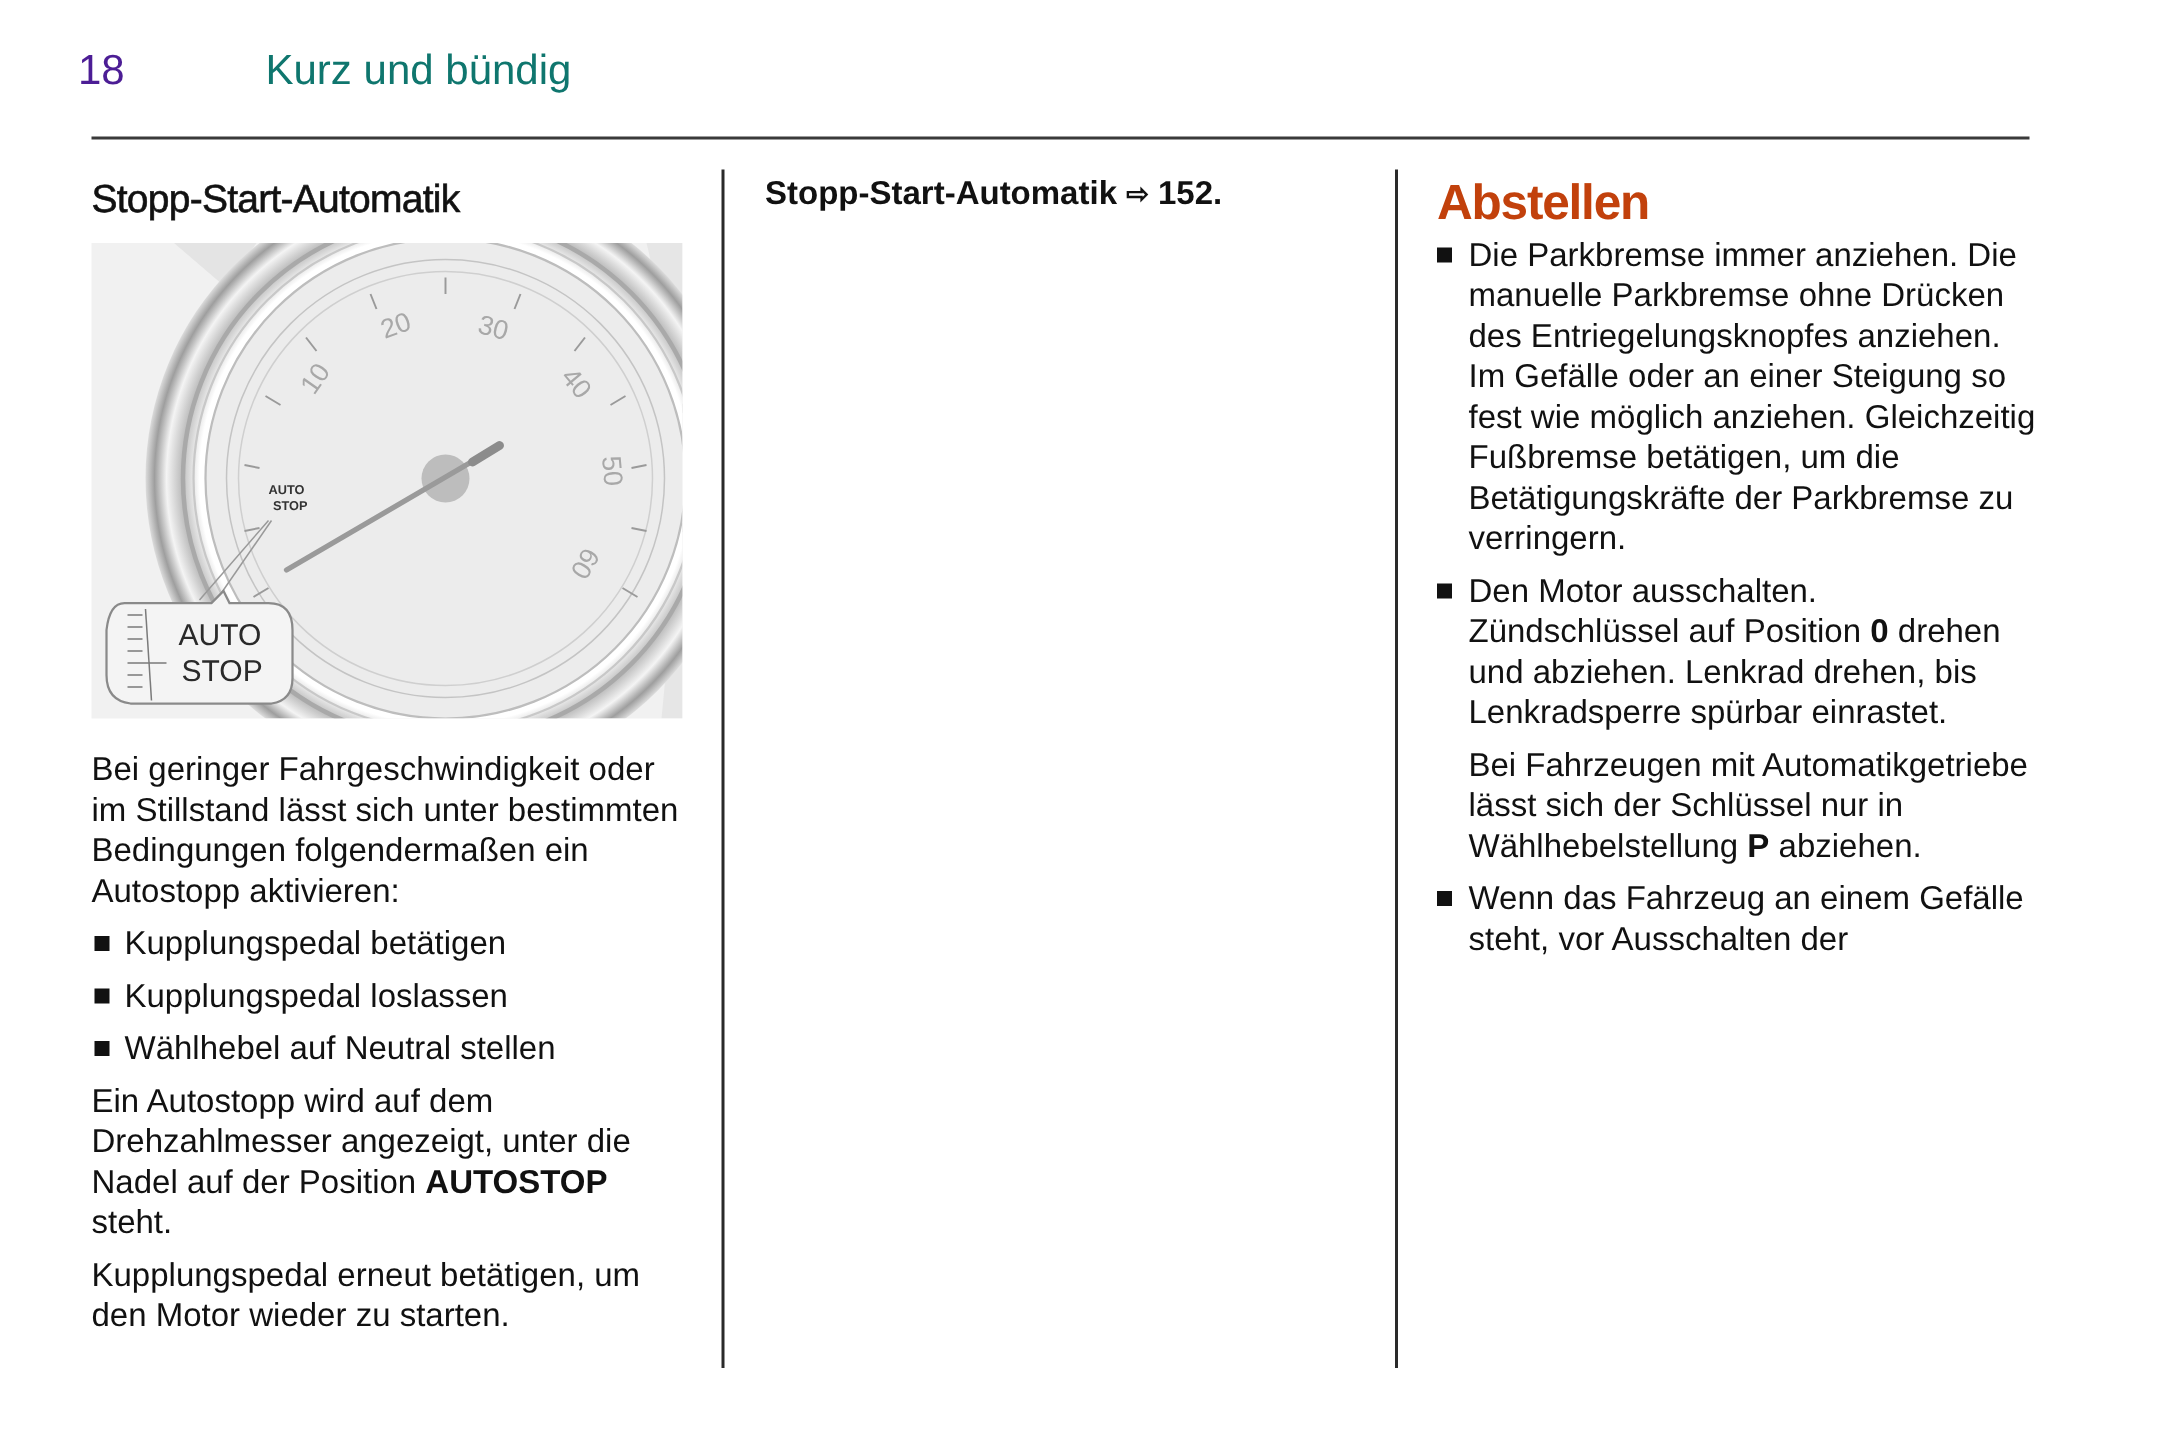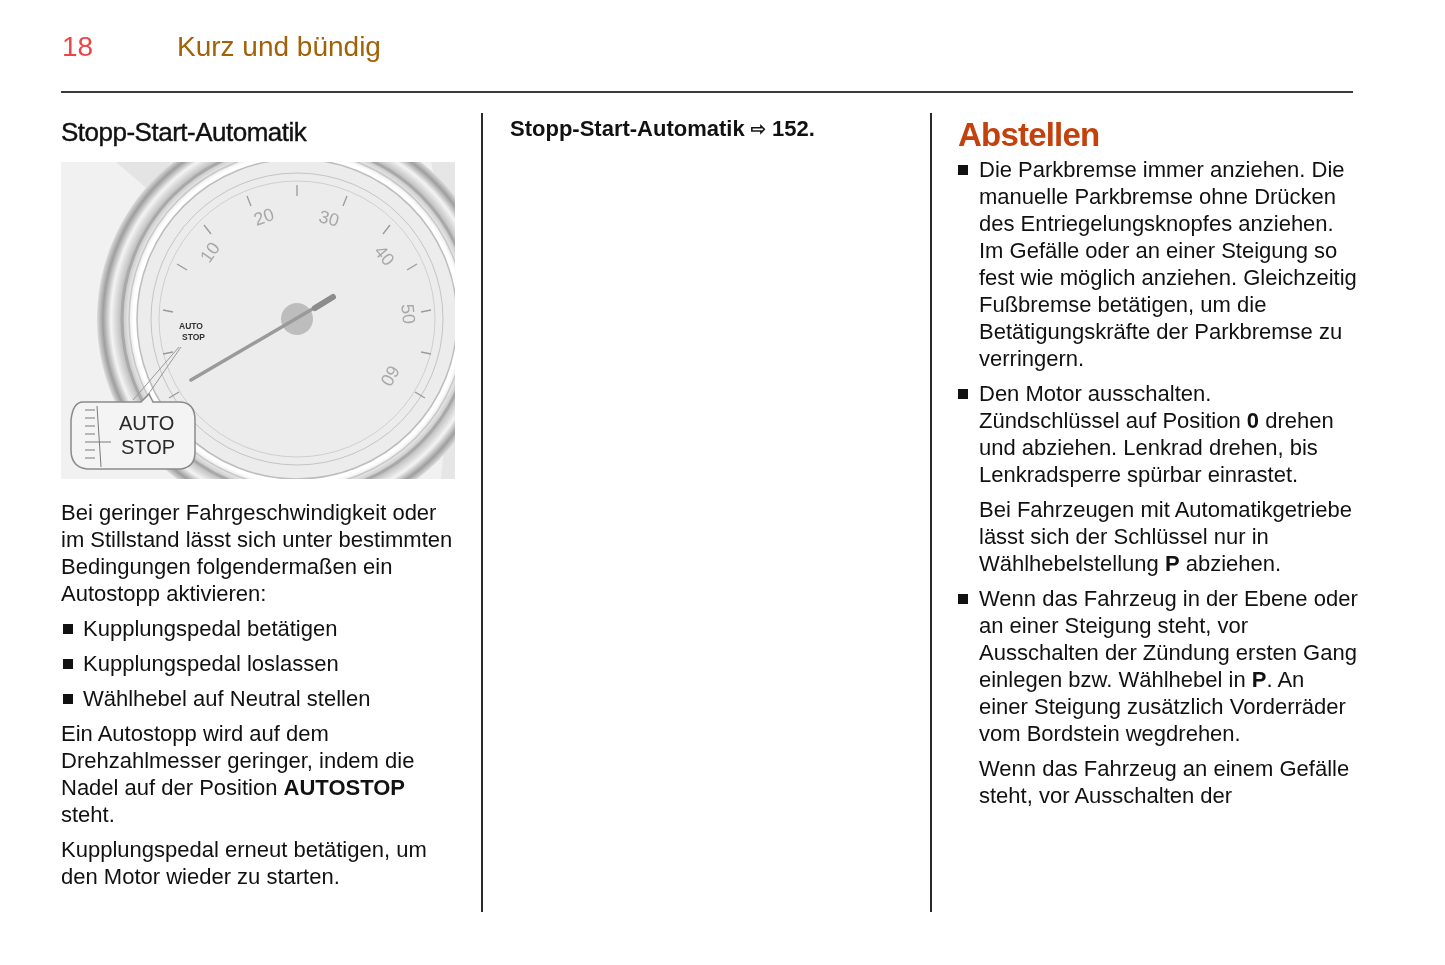--- a/index.html
+++ b/index.html
@@ -10,33 +10,33 @@
     body {
       width: 1445px;
       height: 965px;
       position: relative;
       overflow: hidden;
       font-family: "Liberation Sans", sans-serif;
       color: #111111;
     }
     .page-number {
       position: absolute;
-      left: 62px;
+      left: 52px;
       top: 30px;
       font-size: 28px;
       line-height: 34px;
-      color: #ef4444;
+      color: #4c1d95;
     }
     .chapter-title {
       position: absolute;
       left: 177px;
       top: 30px;
       font-size: 28px;
       line-height: 34px;
-      color: #a16207;
+      color: #0f766e;
     }
     .header-rule {
       position: absolute;
       left: 61px;
       top: 91px;
       width: 1292px;
       height: 2px;
       background: #3a3a3a;
     }
     .col-divider {
@@ -217,36 +217,35 @@
       </g>
     </svg>
   </div>
 
   <p class="lead">Bei geringer Fahrgeschwindigkeit oder im Stillstand lässt sich unter bestimmten Bedingungen folgendermaßen ein Autostopp aktivieren:</p>
   <ul class="bullets">
     <li>Kupplungspedal betätigen</li>
     <li>Kupplungspedal loslassen</li>
     <li>Wählhebel auf Neutral stellen</li>
   </ul>
-  <p><span>Ein Autostopp wird auf dem Drehzahlmesser geringer, indem die Nadel auf der Position </span><span class="bold">AUTOSTOP</span><span> steht.</span></p>
+  <p><span>Ein Autostopp wird auf dem Drehzahlmesser angezeigt, unter die Nadel auf der Position </span><span class="bold">AUTOSTOP</span><span> steht.</span></p>
   <p>Kupplungspedal erneut betätigen, um den Motor wieder zu starten.</p>
 </div>
 
 <div class="col col-2">
   <p style="margin-top:3px;font-weight:bold;"><span>Stopp-Start-Automatik</span> <span class="arrow-glyph">⇨</span> <span>152.</span></p>
 </div>
 
 <div class="col col-3">
   <h2 class="section-title-big">Abstellen</h2>
   <ul class="bullets" style="margin-left:-2px;">
     <li>
       <p>Die Parkbremse immer anziehen. Die manuelle Parkbremse ohne Drücken des Entriegelungsknopfes anziehen. Im Gefälle oder an einer Steigung so fest wie möglich anziehen. Gleichzeitig Fußbremse betätigen, um die Betätigungskräfte der Parkbremse zu verringern.</p>
     </li>
     <li>
       <p><span>Den Motor ausschalten. Zündschlüssel auf Position </span><span class="bold">0</span><span> drehen und abziehen. Lenkrad drehen, bis Lenkradsperre spürbar einrastet.</span></p>
       <p><span>Bei Fahrzeugen mit Automatikgetriebe lässt sich der Schlüssel nur in Wählhebelstellung </span><span class="bold">P</span><span> abziehen.</span></p>
     </li>
     <li>
-      <p><span>Wenn das Fahrzeug in der Ebene oder an einer Steigung steht, vor Ausschalten der Zündung ersten Gang einlegen bzw. Wählhebel in </span><span class="bold">P</span><span>. An einer Steigung zusätzlich Vorderräder vom Bordstein wegdrehen.</span></p>
       <p>Wenn das Fahrzeug an einem Gefälle steht, vor Ausschalten der</p>
     </li>
   </ul>
 </div>
 
 </body></html>

